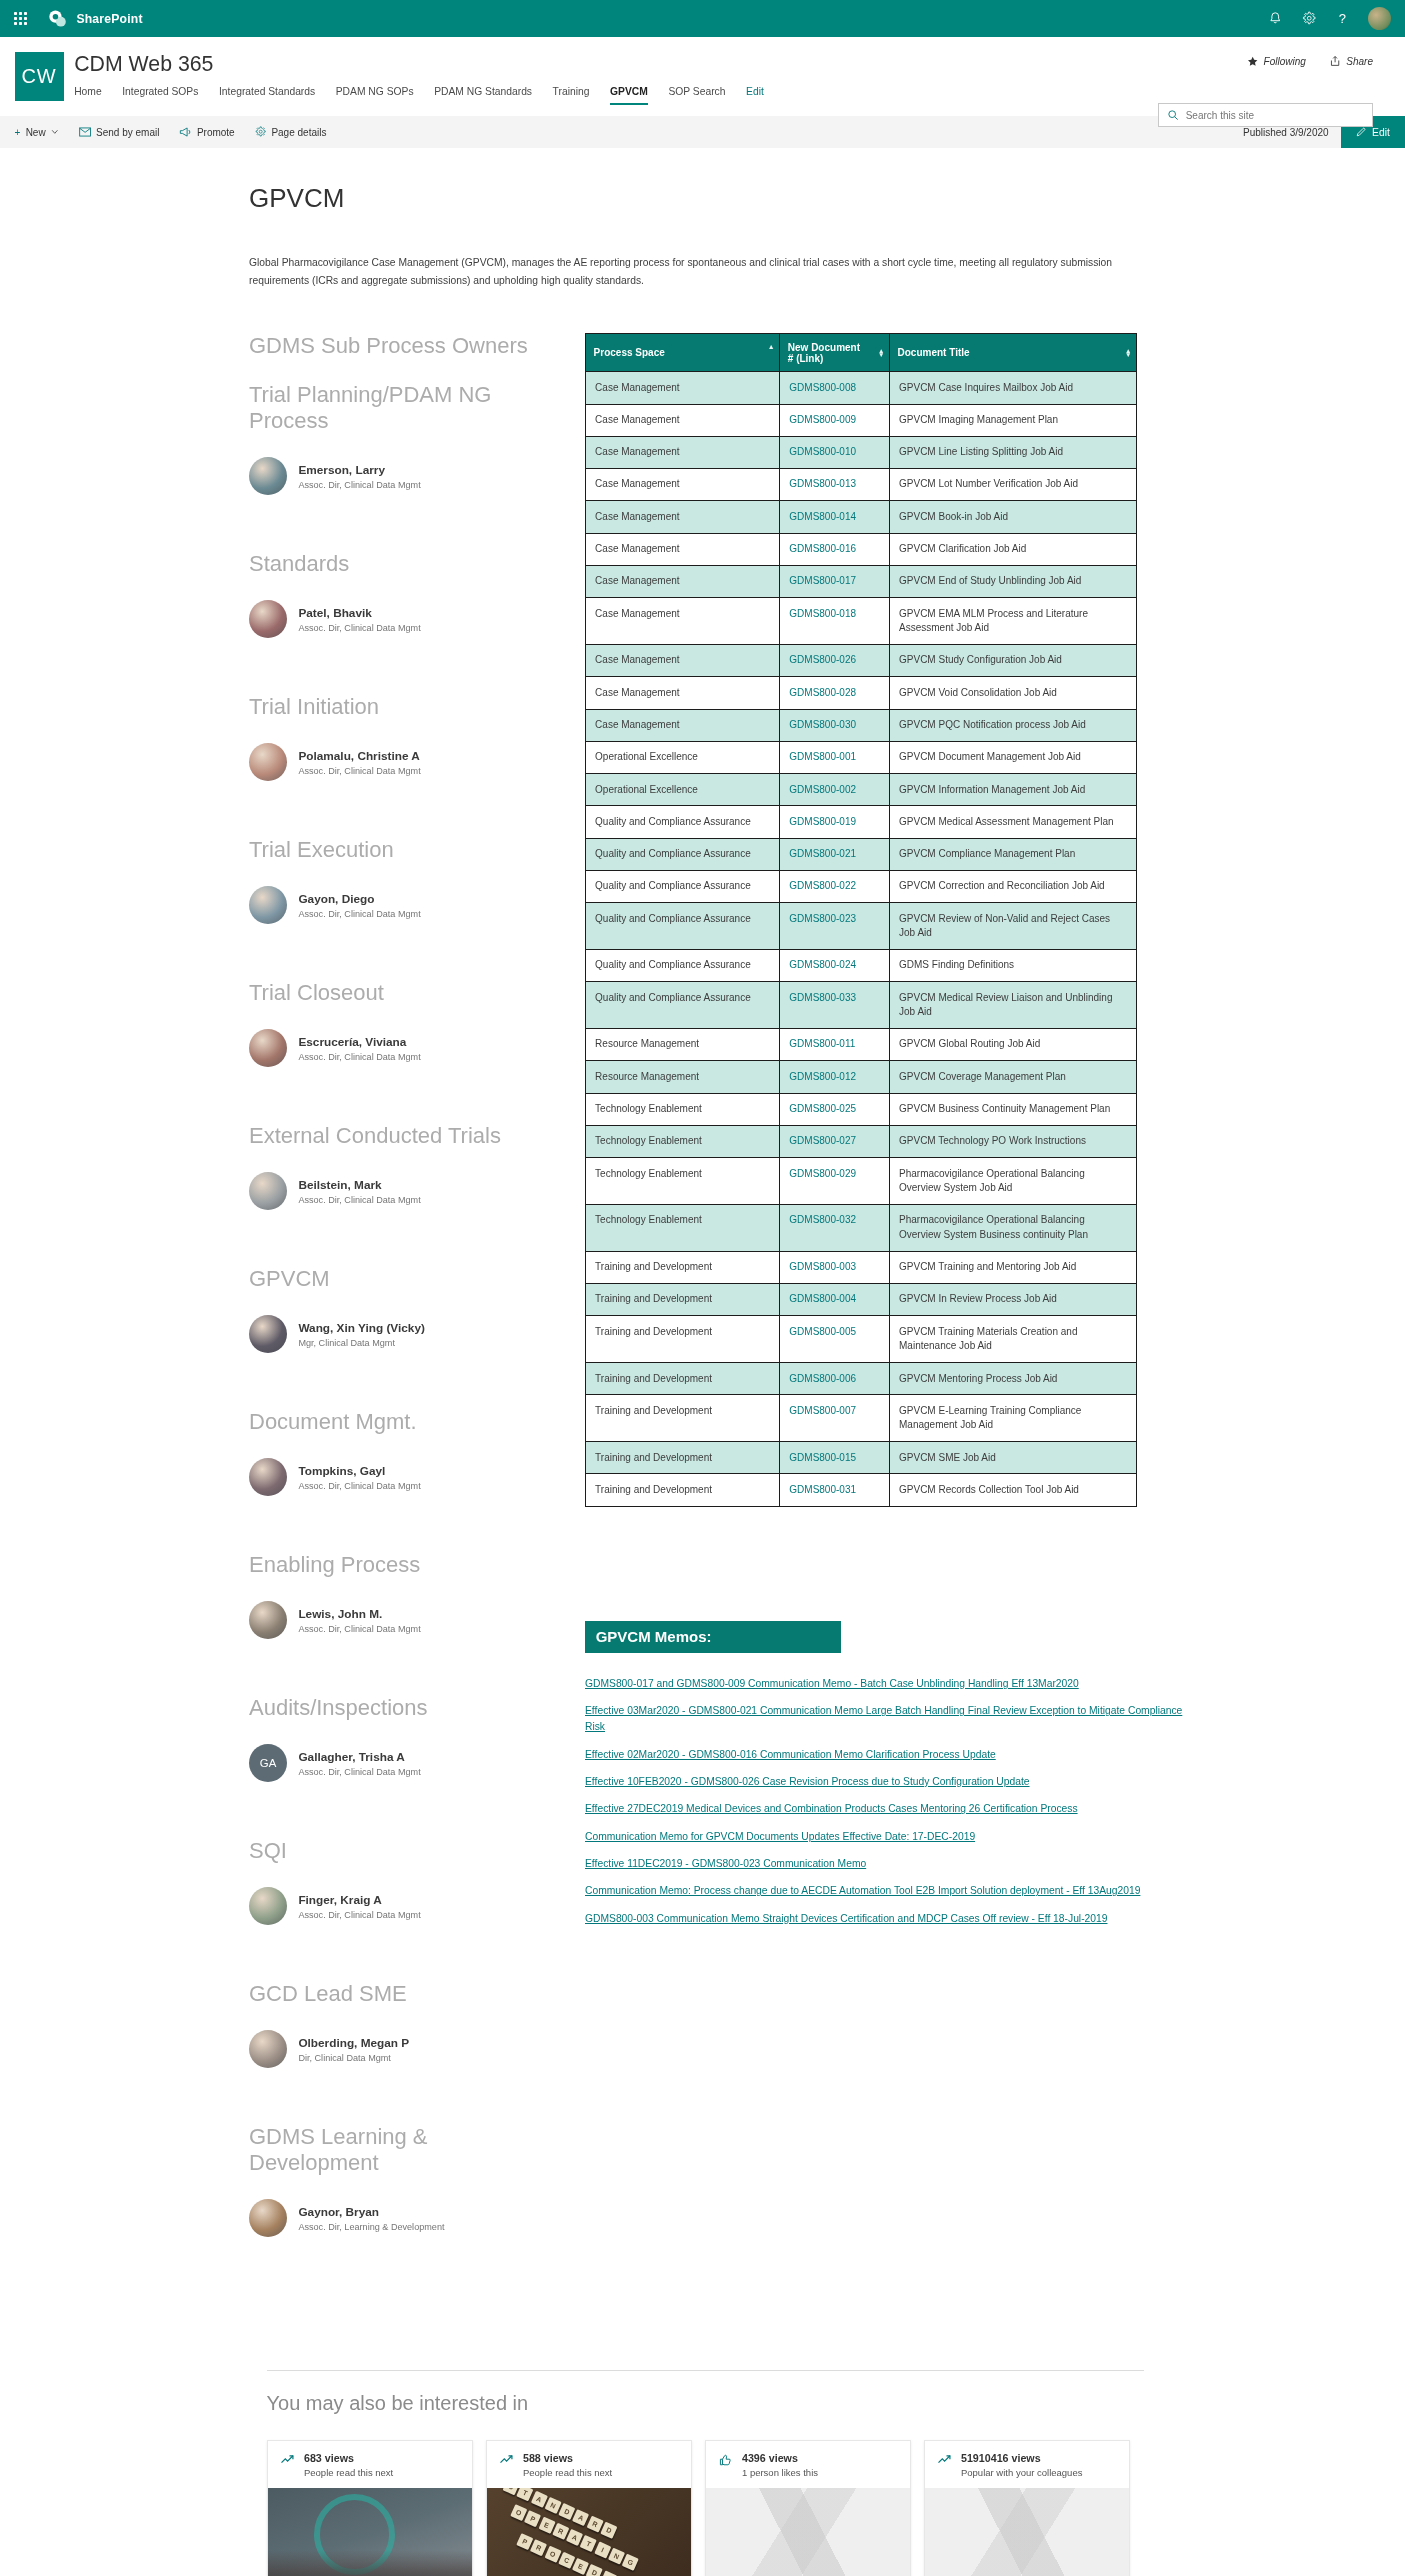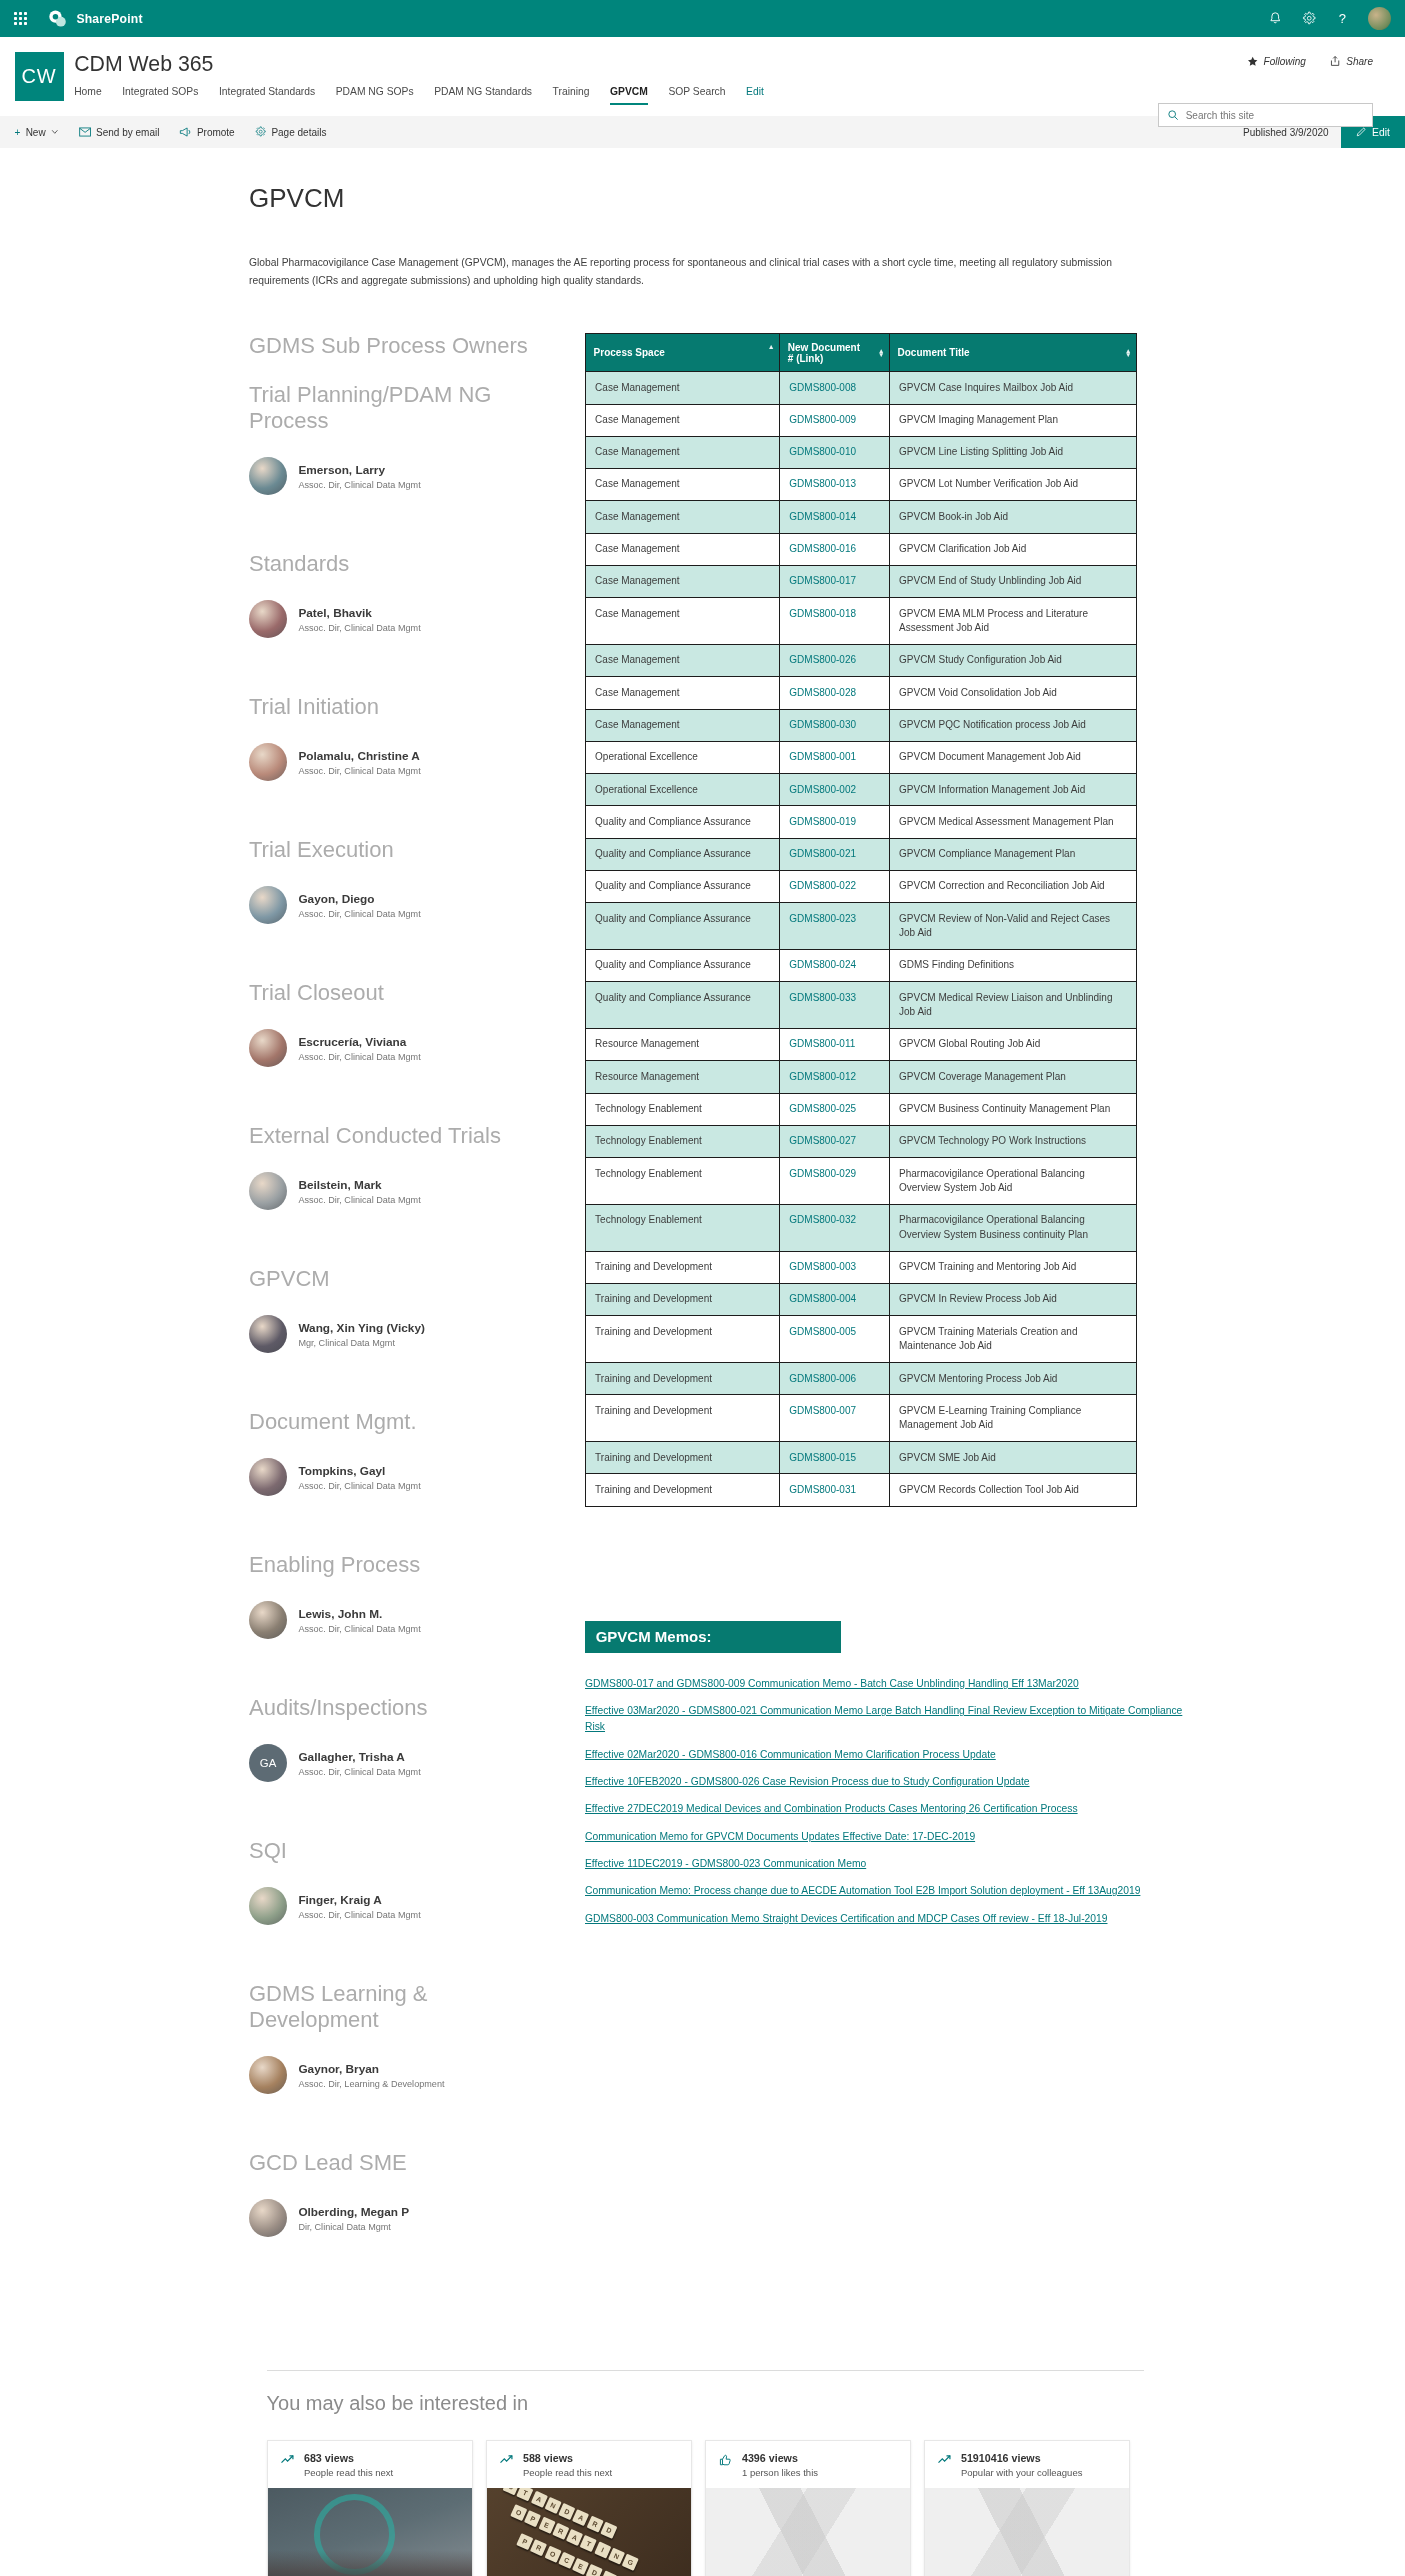--- a/index.html
+++ b/index.html
@@ -328,36 +328,36 @@
             <h3>SQI</h3>
             <div class="person">
               <div class="avatar" style="background: radial-gradient(circle at 35% 30%, rgb(232, 216, 200) 0%, rgb(143, 160, 138) 55%, rgb(60, 65, 70) 130%);"></div>
               <div>
                 <div class="p-name">Finger, Kraig A</div>
                 <div class="p-title">Assoc. Dir, Clinical Data Mgmt</div>
               </div>
             </div>
           </div>
           <div class="owner-section">
+            <h3>GCD Lead SME</h3>
+            <div class="person">
+              <div class="avatar" style="background: radial-gradient(circle at 35% 30%, rgb(232, 216, 200) 0%, rgb(156, 143, 134) 55%, rgb(60, 65, 70) 130%);"></div>
+              <div>
+                <div class="p-name">Olberding, Megan P</div>
+                <div class="p-title">Dir, Clinical Data Mgmt</div>
+              </div>
+            </div>
+          </div>
+          <div class="owner-section">
             <h3>GDMS Learning &amp; Development</h3>
             <div class="person">
               <div class="avatar" style="background: radial-gradient(circle at 35% 30%, rgb(232, 216, 200) 0%, rgb(165, 129, 95) 55%, rgb(60, 65, 70) 130%);"></div>
               <div>
                 <div class="p-name">Gaynor, Bryan</div>
                 <div class="p-title">Assoc. Dir, Learning &amp; Development</div>
-              </div>
-            </div>
-          </div>
-          <div class="owner-section">
-            <h3>GCD Lead SME</h3>
-            <div class="person">
-              <div class="avatar" style="background: radial-gradient(circle at 35% 30%, rgb(232, 216, 200) 0%, rgb(156, 143, 134) 55%, rgb(60, 65, 70) 130%);"></div>
-              <div>
-                <div class="p-name">Olberding, Megan P</div>
-                <div class="p-title">Dir, Clinical Data Mgmt</div>
               </div>
             </div>
           </div>
         </div>
     </div>
 
     <div class="col-right">
       <table class="docs">
         <colgroup>
             <col style="width:195px">

